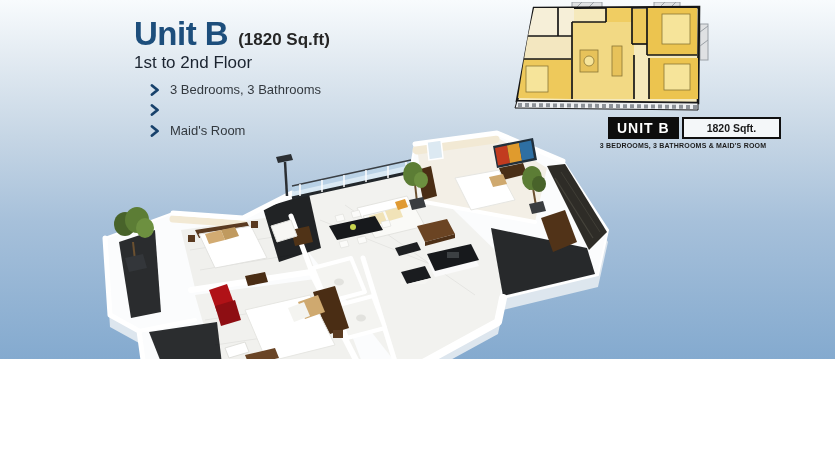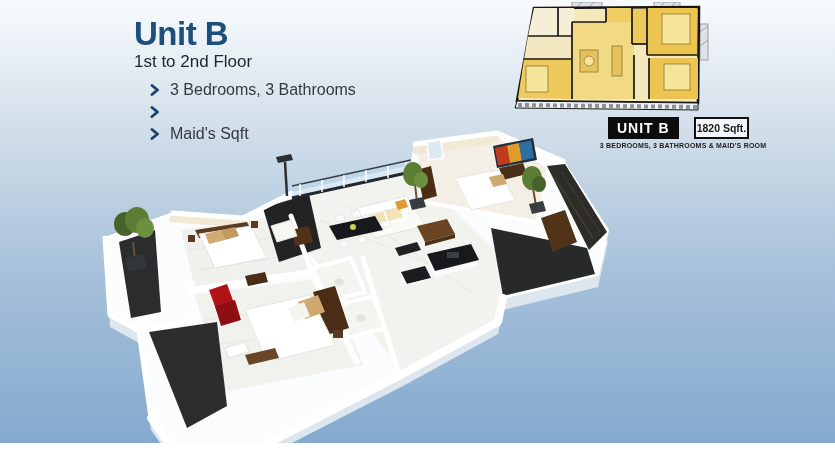--- a/index.html
+++ b/index.html
@@ -1,68 +1,69 @@
 <!DOCTYPE html>
 <html><head>
 <meta charset="utf-8">
 <style>
   html,body{margin:0;padding:0;}
   .stage{
-    position:relative;width:835px;height:443px;overflow:hidden;
+    position:relative;width:835px;height:359px;overflow:hidden;
     font-family:"Liberation Sans",sans-serif;
     background:linear-gradient(180deg,#f8fbfd 0%,#e3ebf2 16%,#c6d6e5 38%,#a6c0da 62%,#84aacf 100%);
   }
   
   .header{position:absolute;left:134px;top:18px;}
   .title-row{display:flex;align-items:baseline;}
   .unit-title{font-size:33px;font-weight:bold;color:#1d4e7c;line-height:.95;letter-spacing:-.5px;}
   .unit-area{font-size:17px;font-weight:bold;color:#262626;margin-left:10px;}
   .floor-range{font-size:17px;font-weight:normal;color:#1b2430;margin-top:3px;}
   .features{list-style:none;margin:9px 0 0 0;padding:0 0 0 16px;}
-  .features li{display:flex;align-items:center;margin-bottom:7px;font-size:16px;color:#33393f;}
+  .features li{display:flex;align-items:center;margin-bottom:7px;font-size:13px;color:#33393f;}
   .chev{margin-right:10px;flex:0 0 auto;display:block;}
   
   .plan2d{position:absolute;left:514px;top:2px;}
   .badge-row{position:absolute;left:608px;top:117px;display:flex;gap:3px;align-items:stretch;}
   .badge-black{background:#0d0d0d;color:#ffffff;font-weight:bold;font-size:14px;
     letter-spacing:1px;padding:3px 9px;display:flex;align-items:center;}
   .badge-area{background:#f4f7f9;border:2px solid #101010;color:#1a1a1a;font-weight:bold;
-    font-size:10.5px;padding:2px 1px;display:flex;align-items:center;margin-left:12px;}
+    font-size:10.5px;padding:2px 23px;display:flex;align-items:center;}
   .plan2d-caption{position:absolute;left:584px;top:142px;width:198px;text-align:center;
     font-size:7px;font-weight:bold;color:#1c1c1c;letter-spacing:.2px;}
   
   .plan3d{position:absolute;left:95px;top:130px;}
 </style>
 </head>
 <body>
 
 <div class="stage">
 
   <div class="header">
     <div class="title-row">
       <span class="unit-title">Unit B</span>
+      <span class="unit-area">(1820 Sq.ft)</span>
     </div>
     <div class="floor-range">1st to 2nd Floor</div>
     <ul class="features">
       <li>
         <svg class="chev" width="10" height="12" viewBox="0 0 10 12">
             <polyline points="2,1.5 7.5,6 2,10.5" fill="none" stroke="#17416b" stroke-width="2.8" stroke-linecap="round" stroke-linejoin="round"></polyline>
           </svg>
         <span>3 Bedrooms, 3 Bathrooms</span>
       </li>
       <li>
         <svg class="chev" width="10" height="12" viewBox="0 0 10 12">
             <polyline points="2,1.5 7.5,6 2,10.5" fill="none" stroke="#17416b" stroke-width="2.8" stroke-linecap="round" stroke-linejoin="round"></polyline>
           </svg>
       </li>
       <li>
         <svg class="chev" width="10" height="12" viewBox="0 0 10 12">
             <polyline points="2,1.5 7.5,6 2,10.5" fill="none" stroke="#17416b" stroke-width="2.8" stroke-linecap="round" stroke-linejoin="round"></polyline>
           </svg>
-        <span>Maid's Sqft</span>
+        <span>Maid's Room</span>
       </li>
     </ul>
   </div>
 
   <svg class="plan2d" width="202" height="112" viewBox="0 0 202 112">
 
     <g stroke="#9aa0a6" stroke-width="1">
       <rect x="58" y="0" width="30" height="6" fill="#dfe1e3"></rect>
       <line x1="62" y1="6" x2="68" y2="0"></line>
         <line x1="74" y1="6" x2="80" y2="0"></line>

